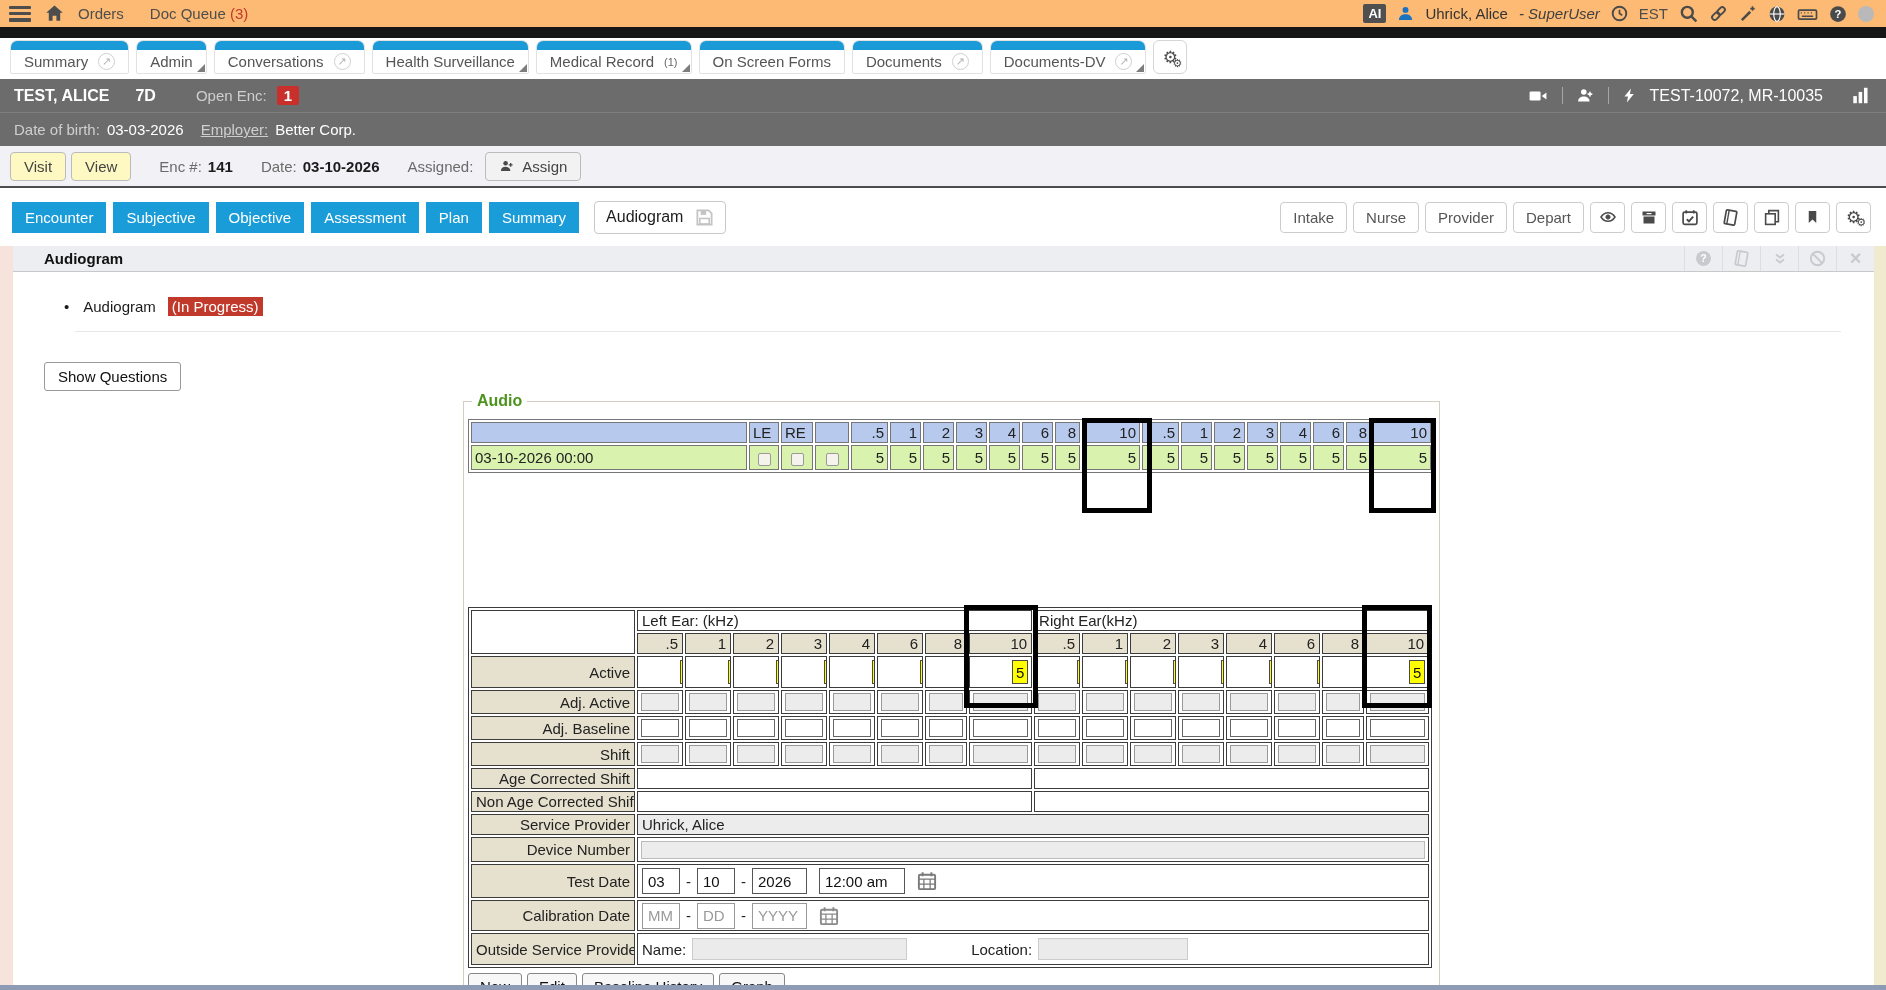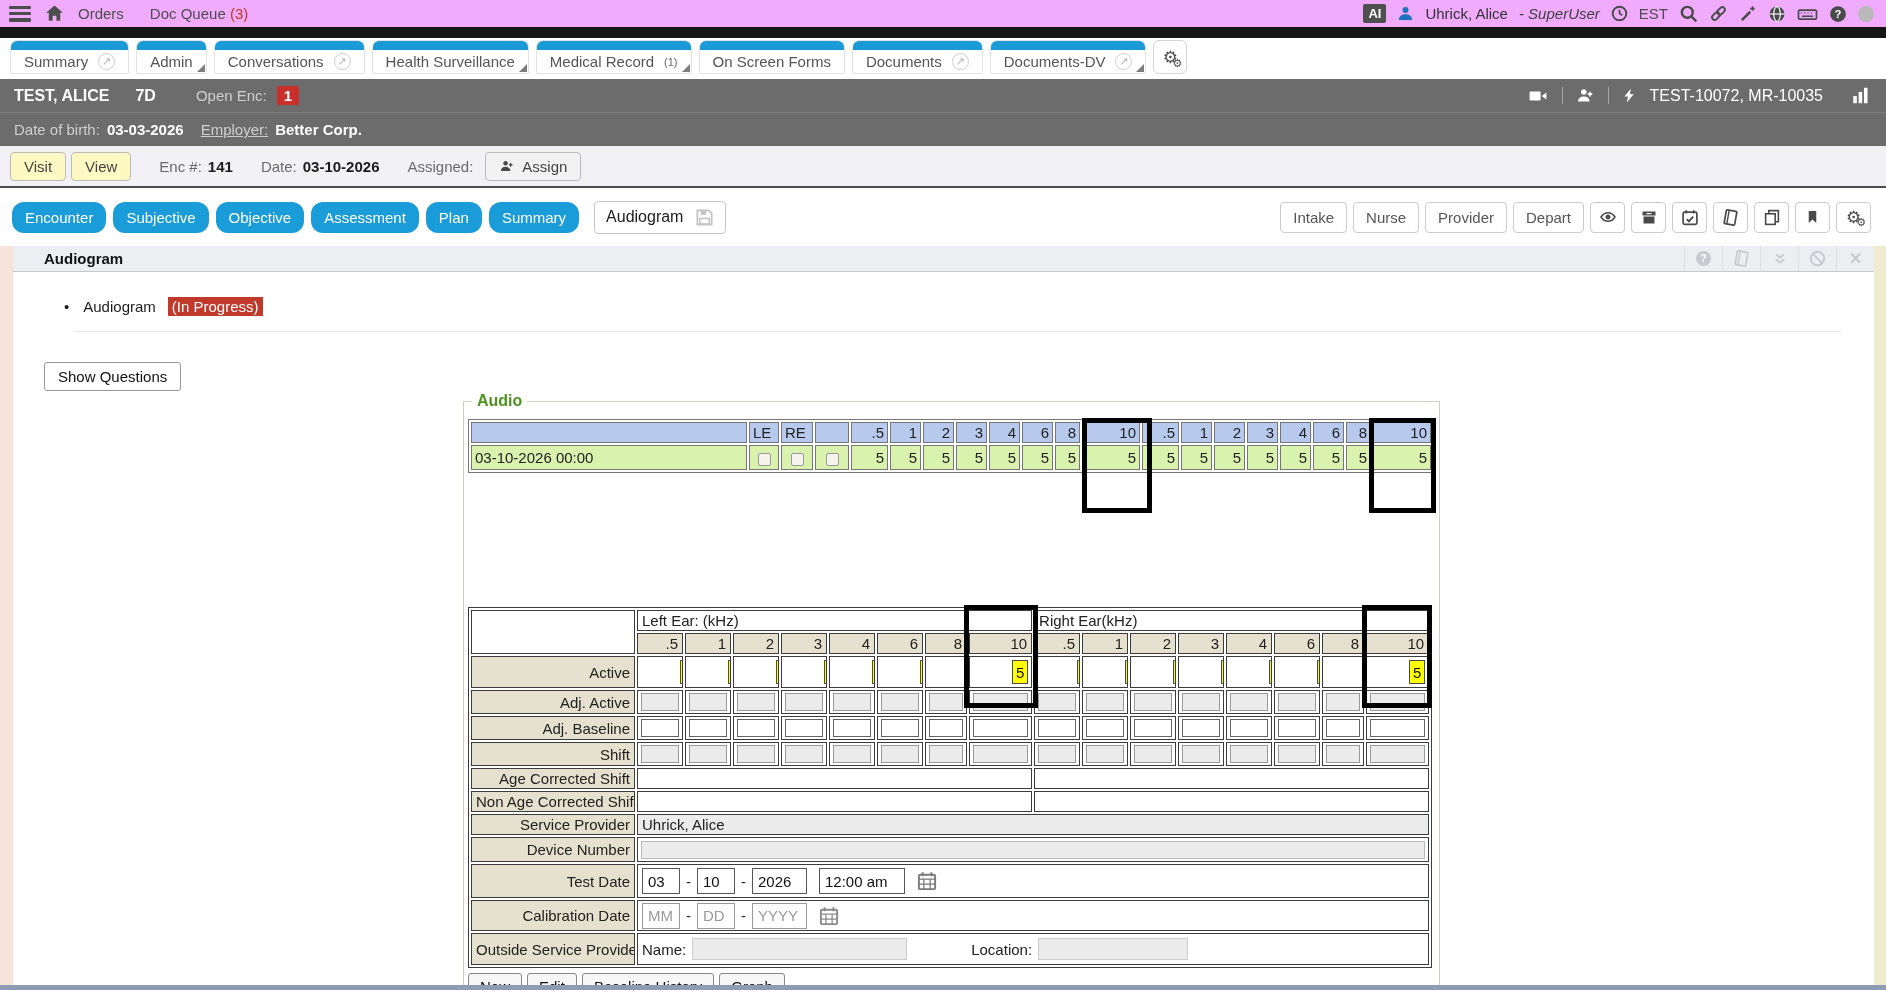--- a/index.html
+++ b/index.html
@@ -2,21 +2,21 @@
 <html><head>
 <meta charset="utf-8">
 <style>
   * { margin:0; padding:0; box-sizing:border-box; }
   html,body { width:1886px; height:990px; overflow:hidden; background:#fff;
     font-family:"Liberation Sans", sans-serif; color:#222; position:relative; }
   .abs { position:absolute; }
   svg { display:block; }
 
   
-  #topbar { left:0; top:0; width:1886px; height:27px; background:#f0abfc; display:flex;
+  #topbar { left:0; top:0; width:1886px; height:27px; background:#fdba74; display:flex;
     align-items:center; color:#4d4d4d; font-size:15px; }
   .ham { width:22px; height:16px; display:flex; flex-direction:column; justify-content:space-between; margin:0 14px 0 9px; cursor:pointer;}
   .ham div { height:3.2px; background:#4d4d4d; border-radius:1px; }
   .tb-link { margin-right:14px; cursor:pointer; }
   #topbar .crumb { margin-right:26px; }
   .red { color:#c0392b; }
   #topbar-right { margin-left:auto; display:flex; align-items:center; gap:11px; padding-right:12px; }
   .ai-badge { background:#4f4f4f; color:#fff; font-weight:bold; font-size:13px; padding:2px 5px; border-radius:2px; }
   .user-name { color:#333; }
   .user-role { font-style:italic; color:#3f3f3f; }
@@ -49,36 +49,36 @@
   #pbar1 .pname { font-weight:bold; }
   #pbar1 .pcode { font-weight:bold; margin-left:26px; }
   .plabel { color:#cfcfcf; }
   #pbar1 .openenc { margin-left:40px; font-size:15px; }
   .enc-badge { background:#c9302c; color:#fff; font-weight:bold; padding:1px 7px; margin-left:10px;
     border-radius:2px; font-size:15px; }
   #pbar1-right { margin-left:auto; display:flex; align-items:center; gap:13px; color:#fff; }
   .vdiv { width:1px; height:17px; background:rgba(255,255,255,.4); }
   #pbar2 { left:0; top:112px; width:1886px; height:34px; background:#6c6c6c; border-top:1px solid #7e7e7e;
     color:#fff; display:flex; align-items:center; padding:0 14px; font-size:15px; gap:7px; }
-  #pbar2 b { font-weight:bold; }
+  #pbar2 b { font-weight:normal; }
 
   
   #visitrow { left:0; top:146px; width:1886px; height:42px; background:#f1f1f6;
     border-bottom:2px solid #4c4c4c; display:flex; align-items:center; padding-left:10px; font-size:15px; }
   .lite-btn { background:#fef9c3; border:1px solid #bbb; border-radius:4px; padding:5px 13px;
     color:#444; font-size:15px; cursor:pointer; }
   #visitrow .lite-btn + .lite-btn { margin-left:5px; }
   .vr-label { color:#6b6b6b; margin-left:28px; }
   .vr-val { color:#1c1c1c; font-weight:bold; margin-left:6px; }
   #assign-btn { margin-left:12px; display:flex; align-items:center; gap:7px; background:#f2f2f2; }
 
   
   #noterow { left:0; top:196px; width:1886px; height:42px; background:#fff; display:flex;
     align-items:center; padding:0 12px; }
-  .blue-btn { background:#1a9cd8; color:#fff; border-radius:12px; padding:7px 13px; font-size:15px;
+  .blue-btn { background:#1a9cd8; color:#fff; border-radius:0; padding:7px 13px; font-size:15px;
     margin-right:7px; cursor:pointer; }
   #doc-tab { margin-left:8px; border:1px solid #c9c9c9; border-radius:4px; background:#fff;
     display:flex; align-items:center; gap:12px; padding:6px 11px; font-size:16px; color:#1c1c1c; cursor:pointer;}
   #noterow-right { margin-left:auto; display:flex; align-items:center; gap:6px; padding-right:3px; }
   .nav-white-btn { background:#fff; border:1px solid #ccc; border-radius:4px; padding:6px 12px;
     color:#555; font-size:15px; cursor:pointer; }
   .nav-ic-btn { width:35px; height:31px; background:#fff; border:1px solid #ccc; border-radius:4px;
     display:flex; align-items:center; justify-content:center; color:#4a4a4a; cursor:pointer; position:relative;}
 
   

